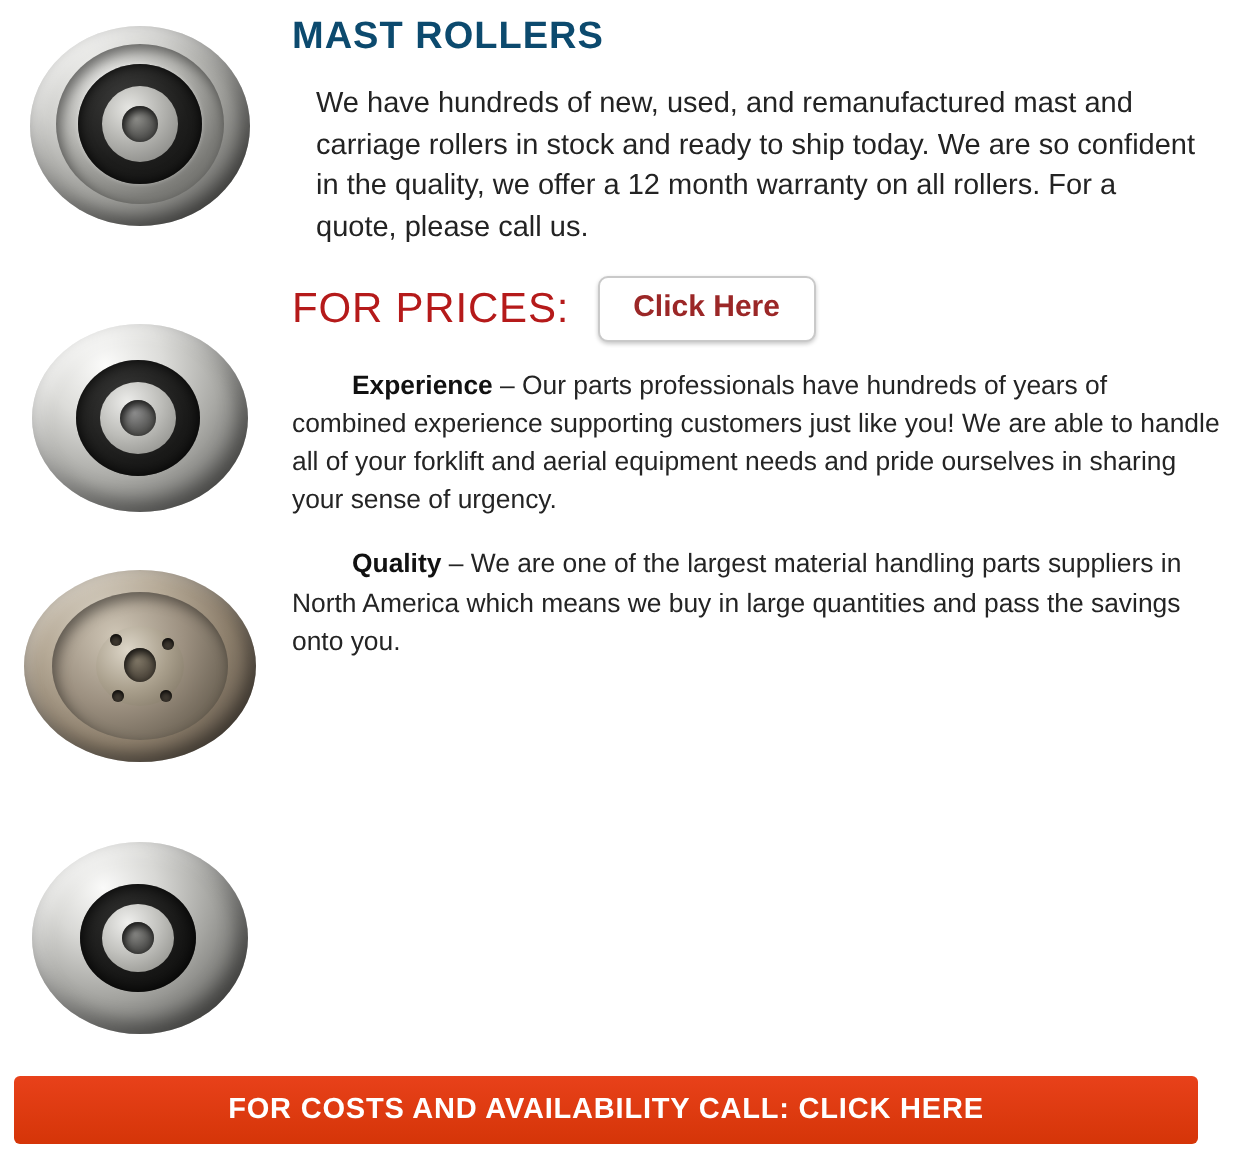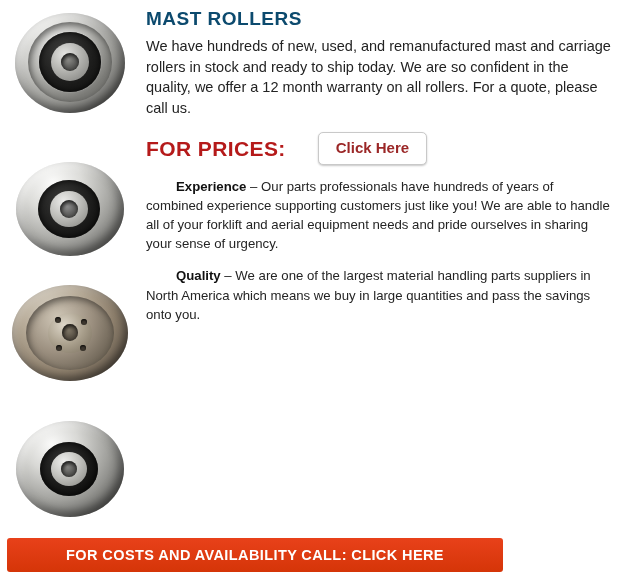--- a/index.html
+++ b/index.html
@@ -220,37 +220,37 @@
     width: 468px;
   }
   h1.title {
     margin: 8px 0 6px 0;
     font-size: 19px;
     font-weight: bold;
     letter-spacing: 0.5px;
     color: #0c4a6e;
   }
   p.intro {
-    margin: 0;
+    margin: 12px;
     font-size: 14.5px;
     line-height: 1.42;
     color: #232323;
   }
   .prices-row {
     display: flex;
     align-items: center;
     margin-top: 14px;
     margin-bottom: 12px;
   }
   .prices-label {
     font-size: 21px;
-    font-weight: bold;
+    font-weight: normal;
     color: #b51a1a;
     letter-spacing: 0.4px;
-    margin-right: 32px;
+    margin-right: 14px;
   }
   .click-here-btn {
     display: inline-block;
     background: #ffffff;
     border: 1px solid #c9c9c9;
     border-radius: 5px;
     padding: 7px 17px;
     font-size: 15px;
     font-weight: bold;
     color: #9b2727;
@@ -266,21 +266,21 @@
   }
   .feature .f-name {
     font-weight: bold;
     color: #111111;
     padding-left: 30px;
   }
   .footer-bar {
     position: absolute;
     left: 7px;
     top: 538px;
-    width: 496px;
+    width: 592px;
     height: 34px;
     background: #e03a11;
     background: linear-gradient(#e8411a, #d53508);
     border-radius: 3px;
     display: flex;
     align-items: center;
     justify-content: center;
     cursor: pointer;
   }
   .footer-bar span {

